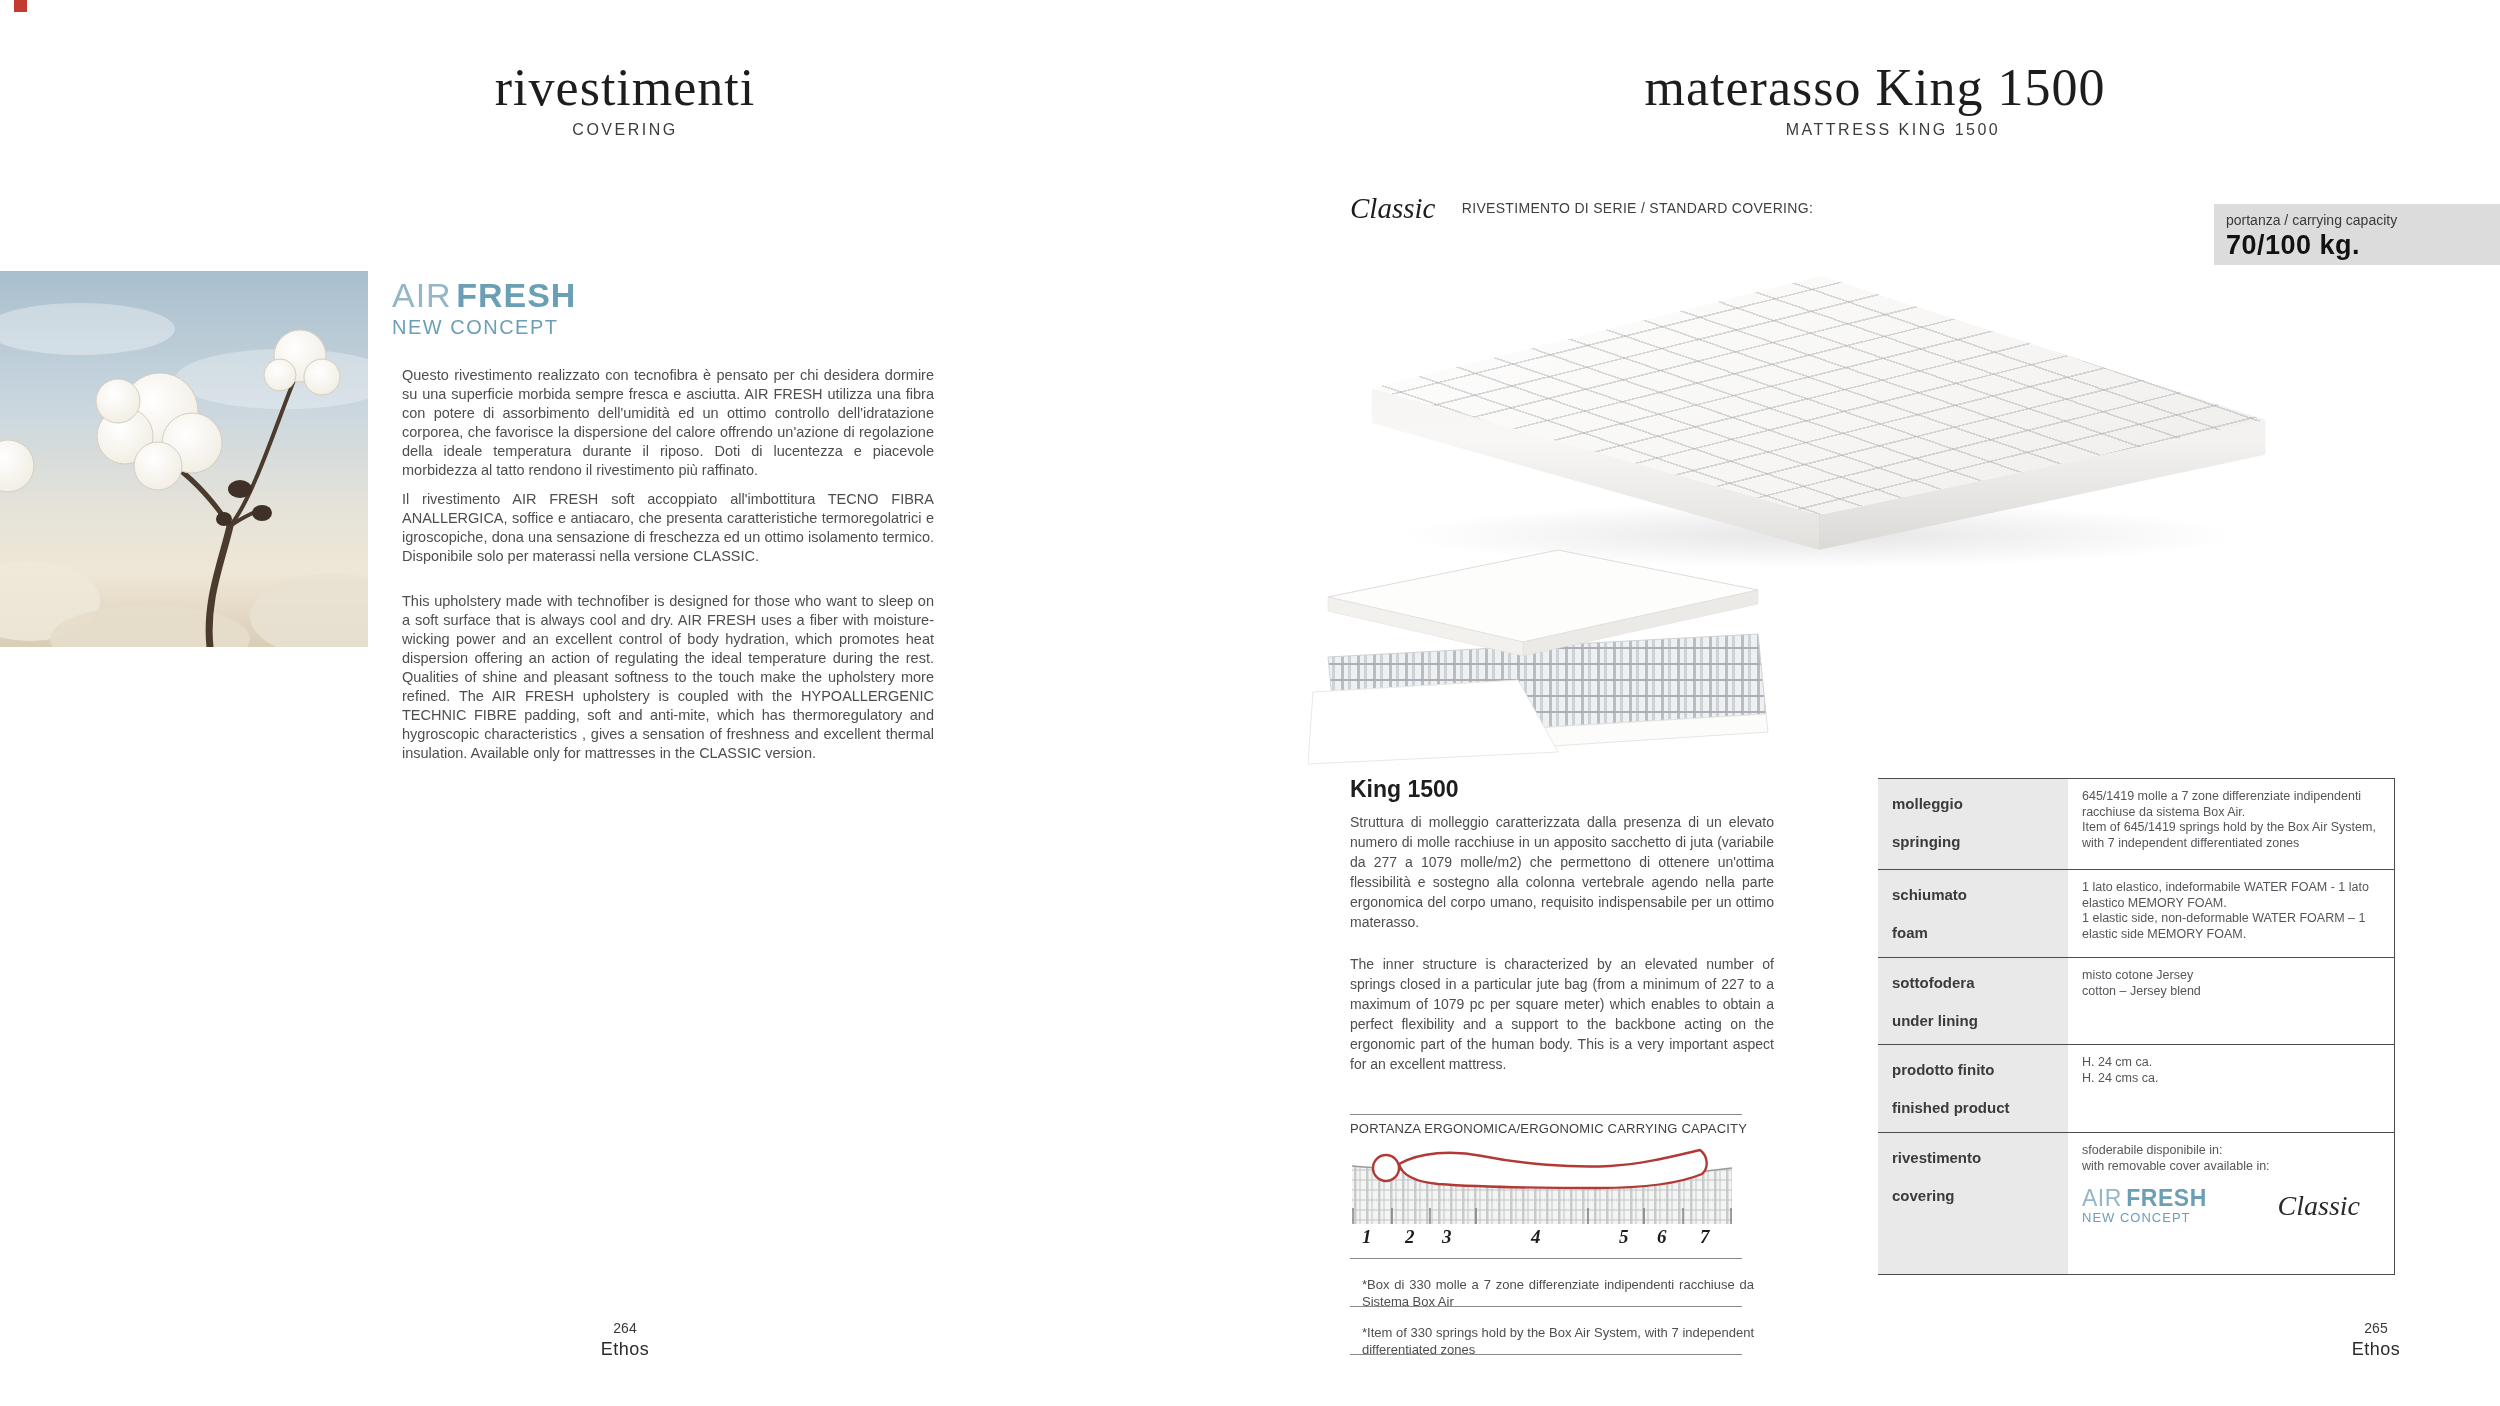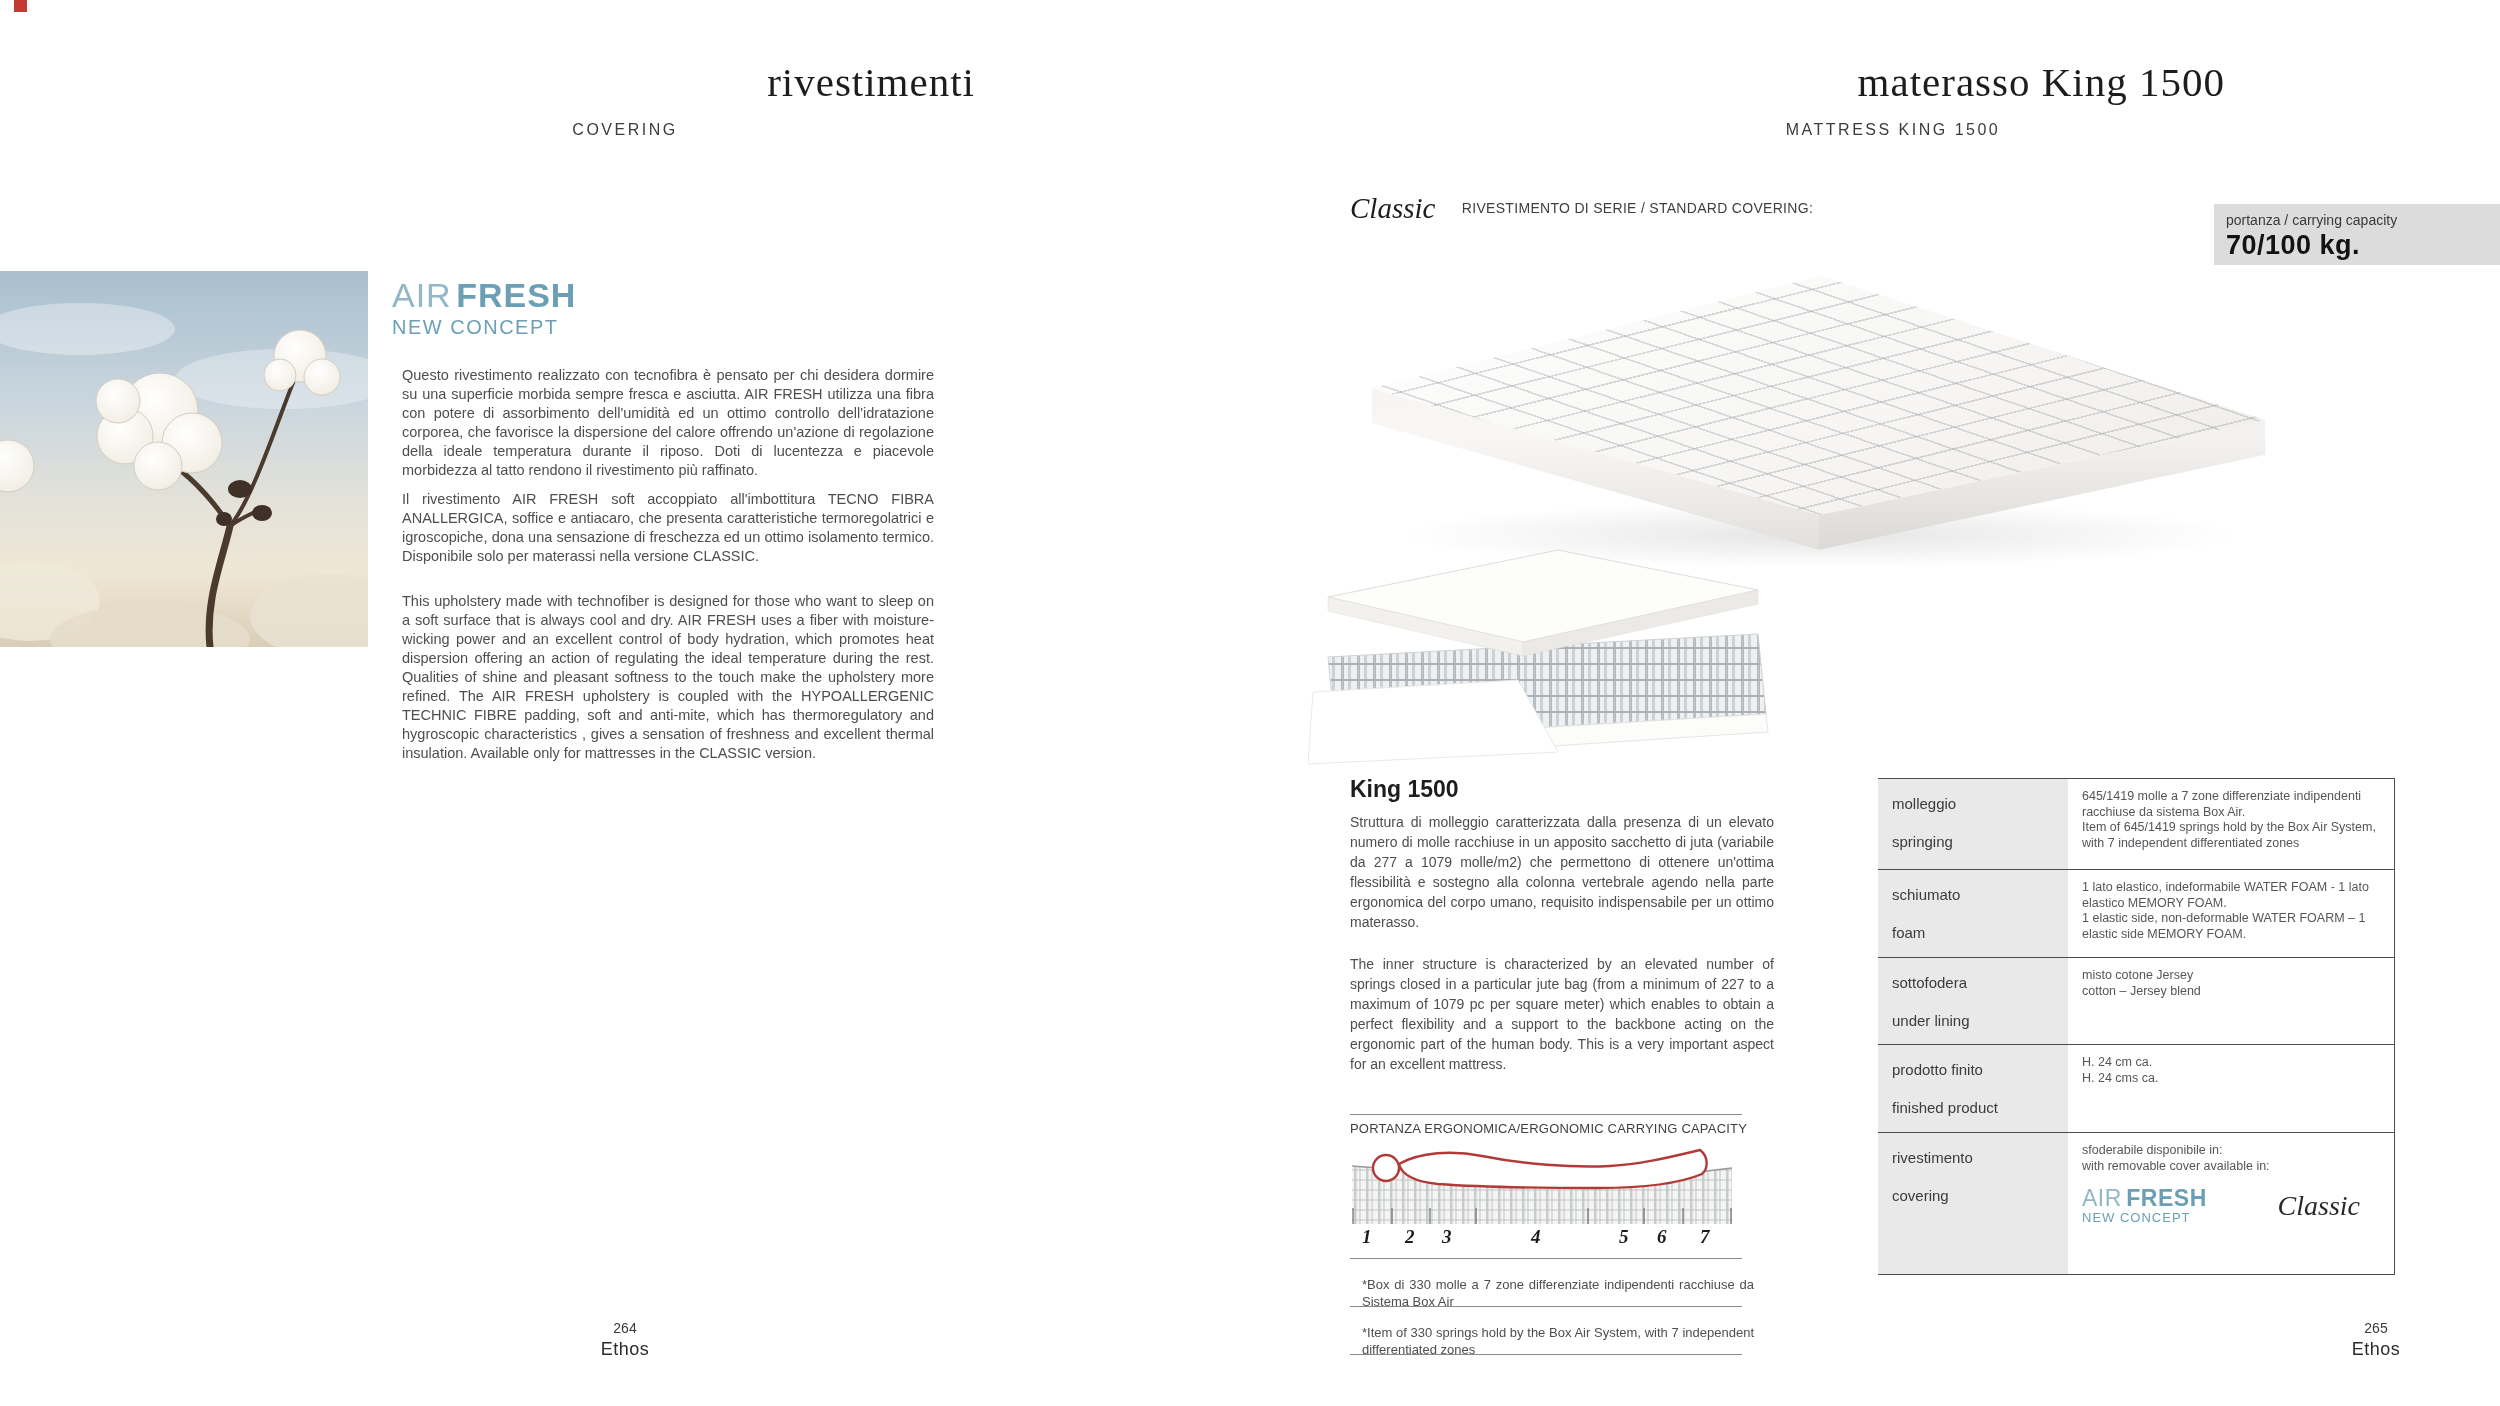--- a/index.html
+++ b/index.html
@@ -1,22 +1,22 @@
 <!DOCTYPE html>
 <html><head>
 <meta charset="utf-8">
 <style>
   *{box-sizing:border-box;}
   html,body{margin:0;padding:0;background:#ffffff;}
   .spread{position:relative;width:2500px;height:1406px;background:#ffffff;overflow:hidden;
           font-family:"Liberation Sans",sans-serif;color:#4d4e50;}
 
   
-  .page-title{position:absolute;width:700px;text-align:right;margin:0;
-              font-family:"Liberation Serif",serif;font-weight:400;font-size:41px;
+  .page-title{position:absolute;width:700px;text-align:center;margin:0;
+              font-family:"Liberation Serif",serif;font-weight:400;font-size:52px;
               color:#1d1d1b;letter-spacing:1px;}
   .page-subtitle{position:absolute;width:700px;text-align:center;font-size:16px;
                  letter-spacing:2.5px;color:#3c3c3c;}
   .t-left{left:275px;top:58px;}   .s-left{left:275px;top:121px;}
   .t-right{left:1525px;top:58px;} .s-right{left:1543px;top:121px;}
   .footer{position:absolute;width:700px;text-align:center;}
   .f-left{left:275px;top:1320px;}
   .f-right{left:2026px;top:1320px;}
   .page-num{font-size:14px;color:#3a3a3a;}
   .brand{font-size:18px;color:#2b2b2b;margin-top:3px;letter-spacing:0.5px;}
@@ -90,21 +90,21 @@
   .footnote{position:absolute;left:1350px;width:392px;text-align:justify;
             font-size:13px;line-height:17px;margin:12px;color:#4d4e50;}
   .fn-it{top:1264px;}  .fn-en{top:1312px;}
 
   
   .spec-table{position:absolute;left:1878px;top:778px;width:517px;border-right:1px solid #4c4c4c;}
   .spec-row{display:flex;border-top:1px solid #4c4c4c;}
   .spec-row:last-child{border-bottom:1px solid #4c4c4c;}
   .rh1{height:91px;} .rh2{height:88px;} .rh3{height:87px;} .rh4{height:88px;} .rh5{height:143px;}
   .spec-label{width:190px;flex:none;background:#e9e9e9;padding:16px 10px 0 14px;}
-  .lbl{font-size:15px;font-weight:400;color:#3b3b3d;}
+  .lbl{font-size:15px;font-weight:700;color:#3b3b3d;}
   .lbl + .lbl{margin-top:21px;}
   .spec-value{flex:1;padding:10px 16px 0 14px;}
   .val{font-size:12.5px;line-height:15.5px;color:#55565a;}
   .val + .val{}
   .covering-logos{display:flex;align-items:flex-start;margin-top:12px;}
   .af-mini{line-height:1.05;}
   .af-mini .af-air{font-size:23px;font-weight:400;color:#93b7c7;letter-spacing:0.5px;}
   .af-mini .af-fresh{font-size:23px;font-weight:700;color:#6b9fb6;letter-spacing:0.5px;}
   .af-mini .af-concept{font-size:13px;color:#6b9fb6;letter-spacing:1px;margin-top:1px;}
   .classic-cover{font-family:"Liberation Serif",serif;font-style:italic;font-size:28px;

